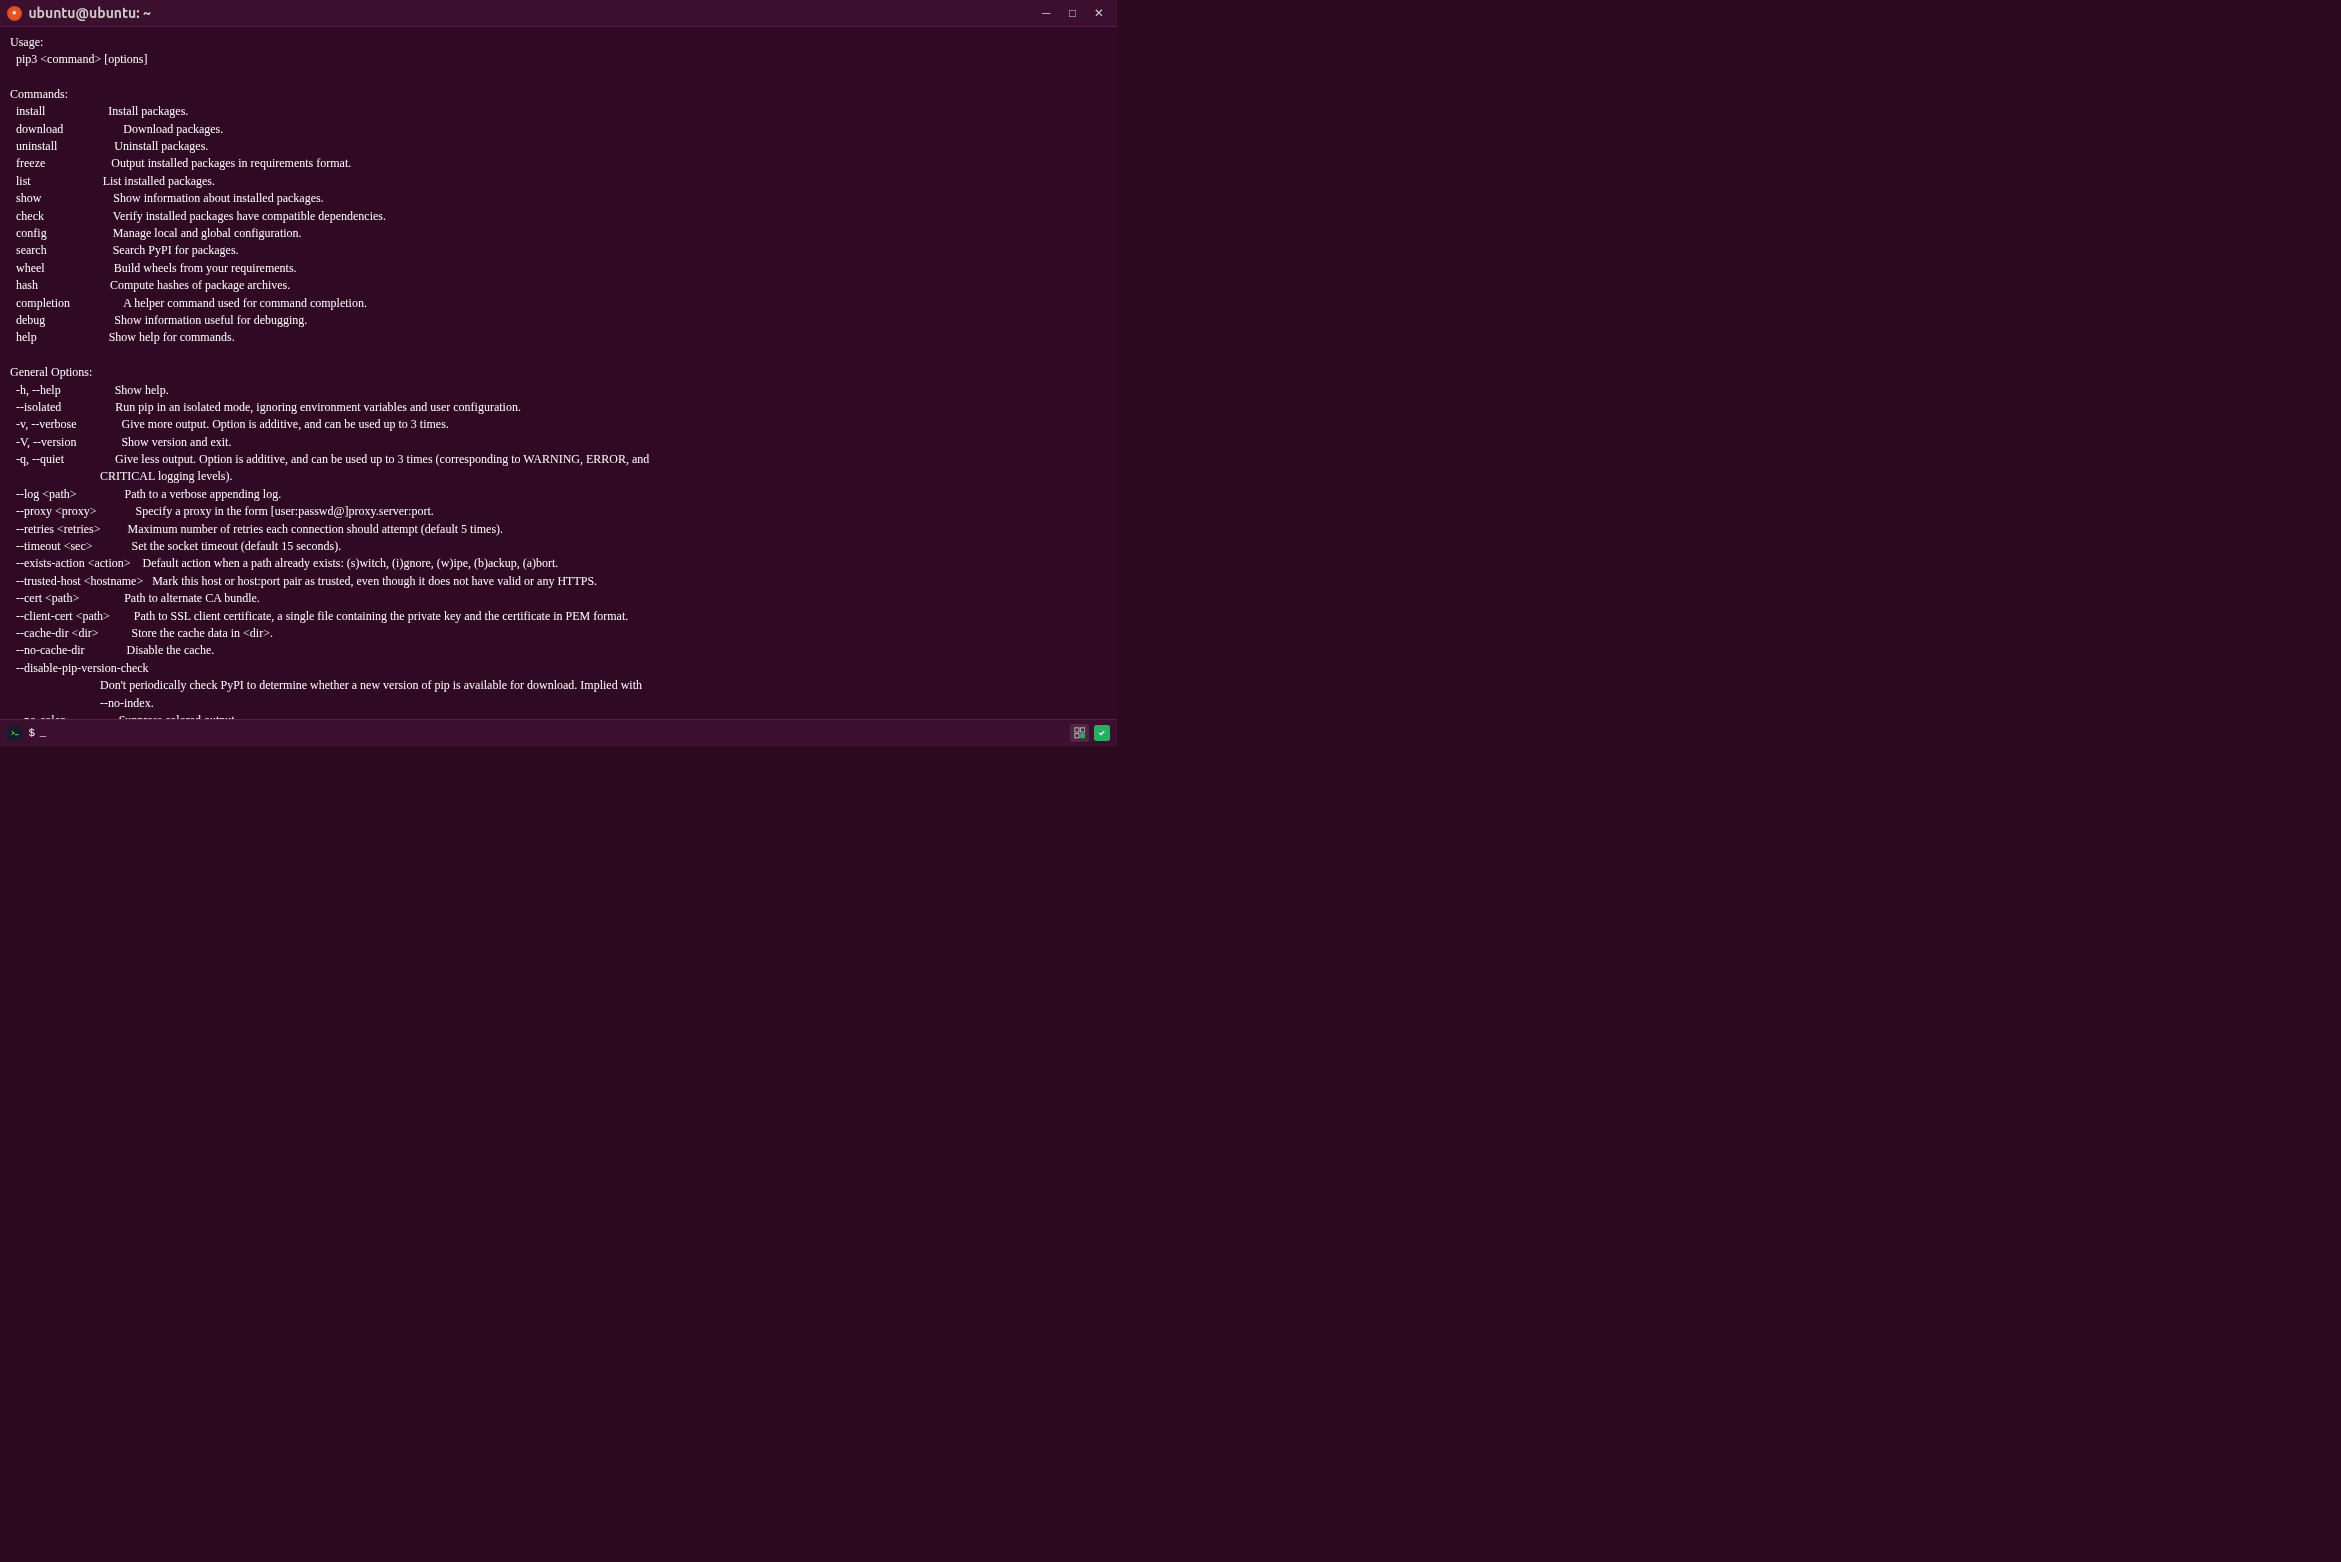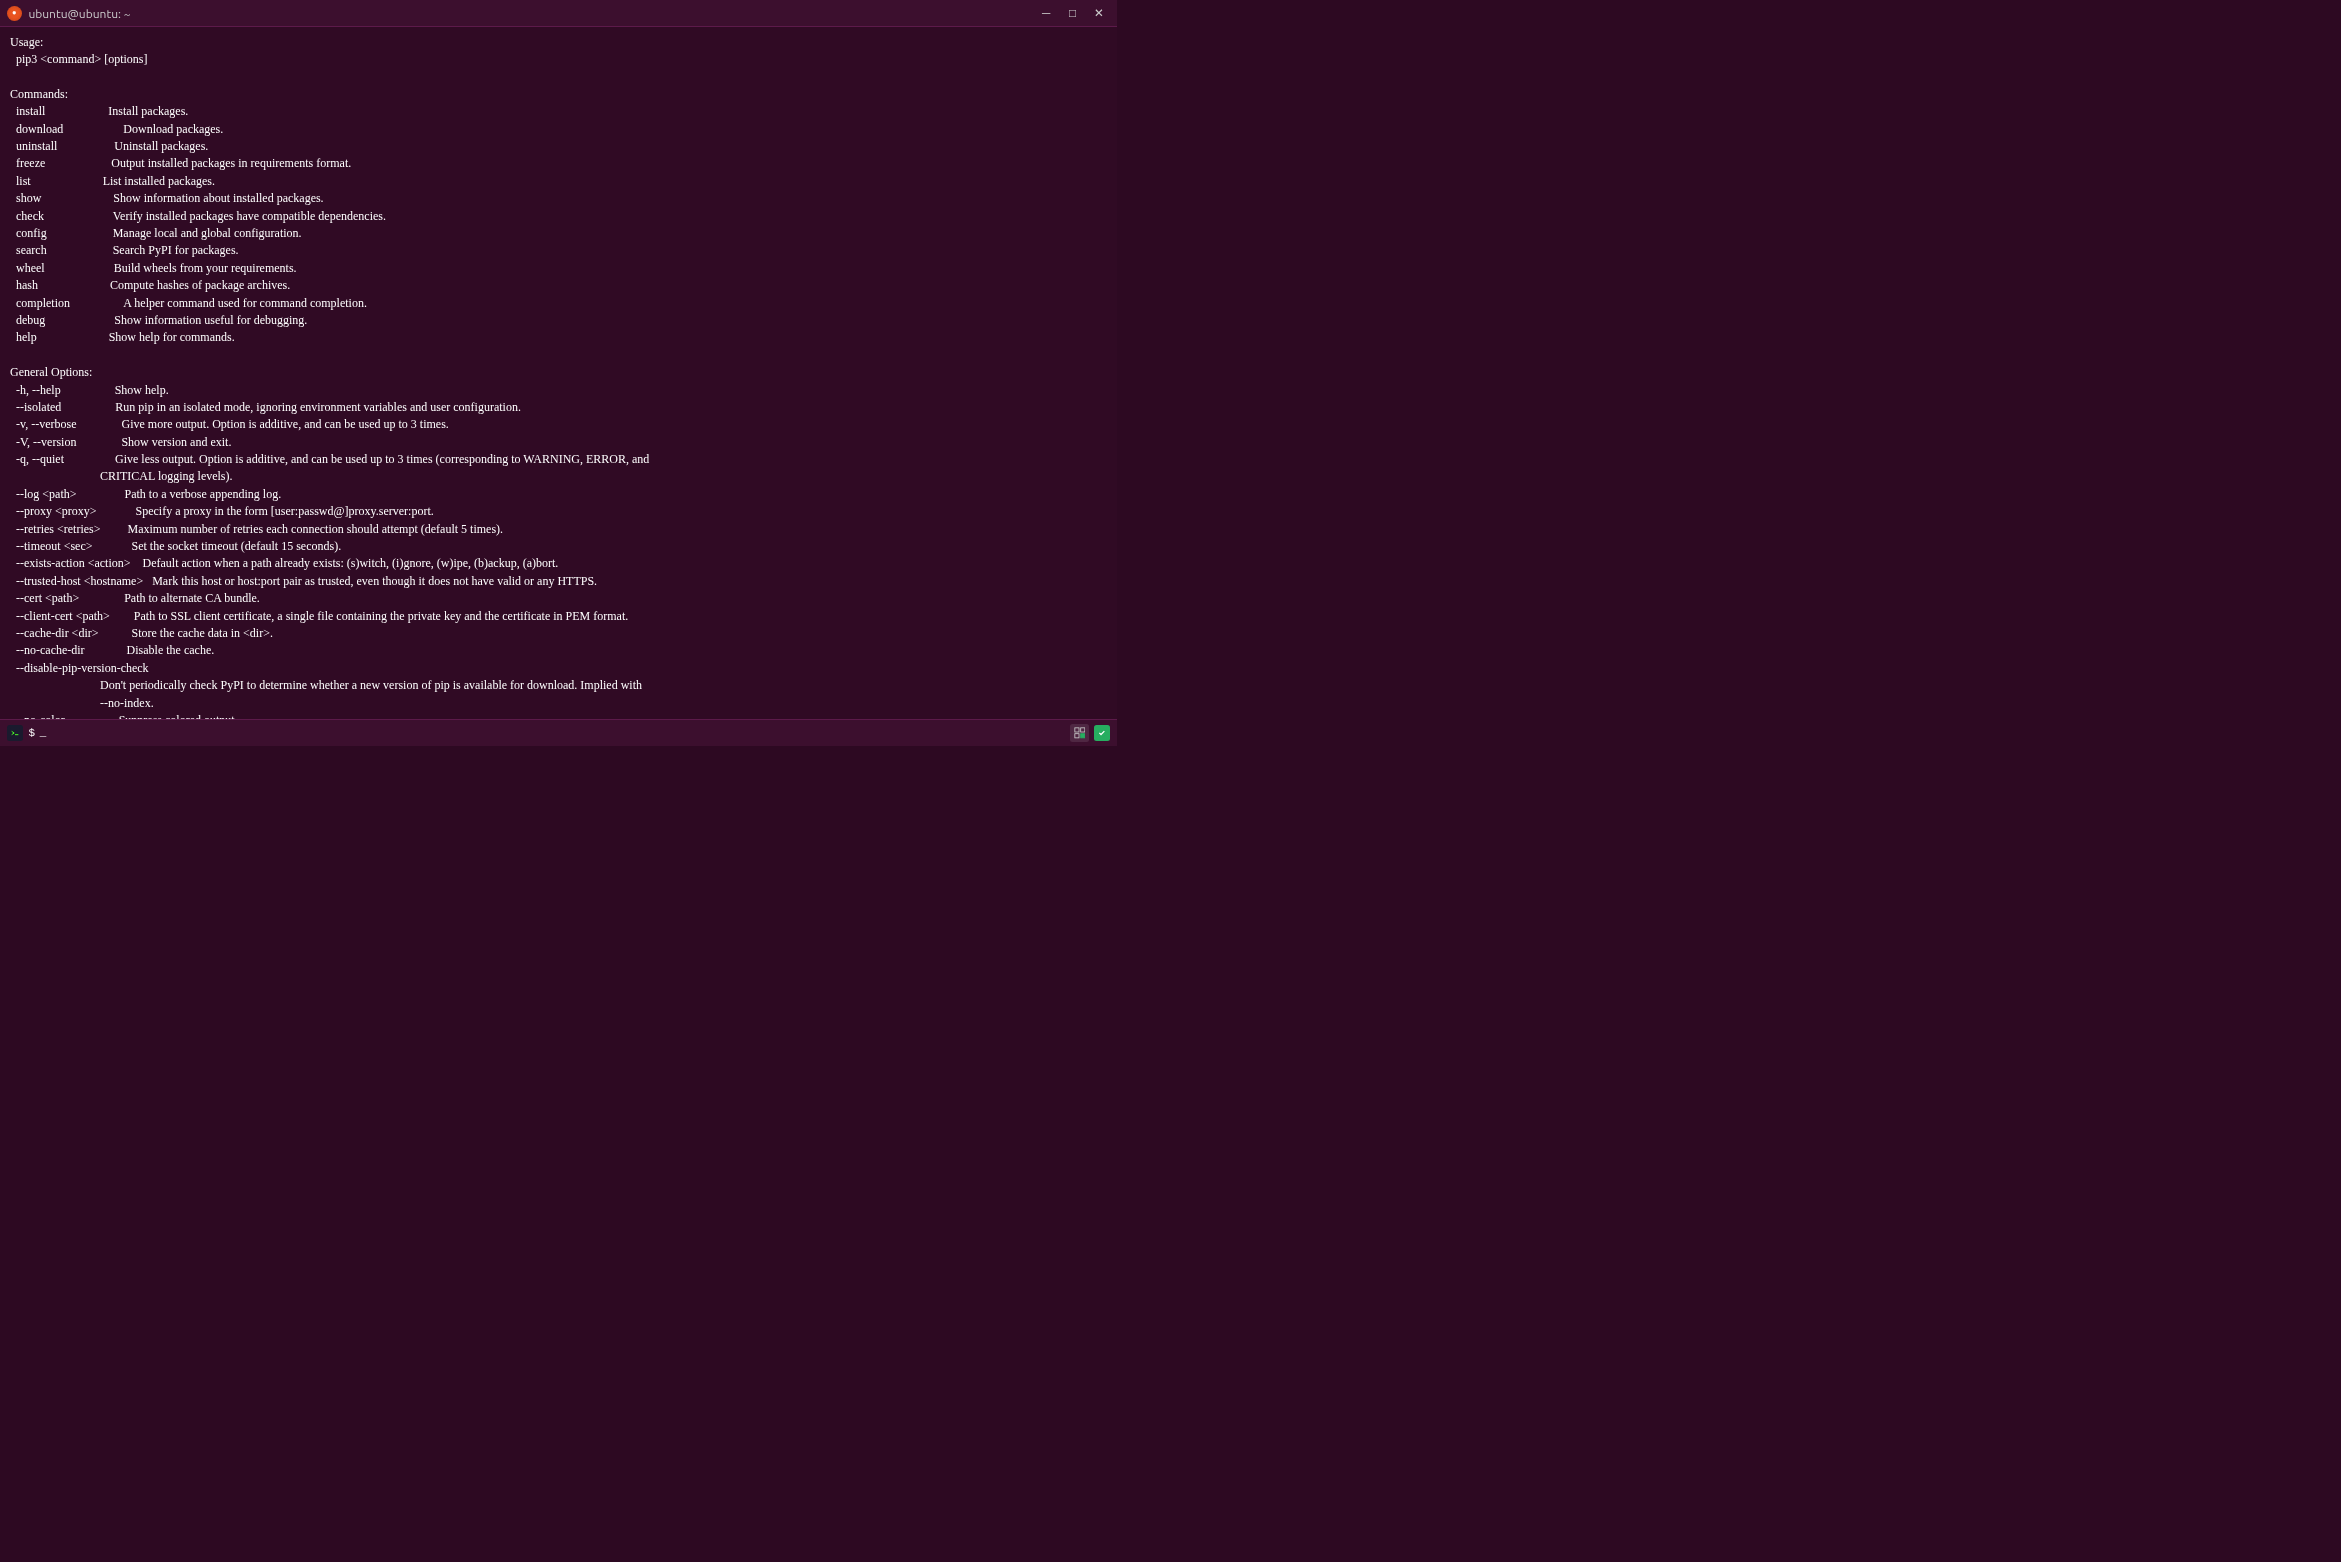--- a/index.html
+++ b/index.html
@@ -50,22 +50,23 @@
       border-radius: 50%;
       display: flex;
       align-items: center;
       justify-content: center;
       font-size: 8.3px;
       color: white;
     }
 
     .title-text {
       color: #cccccc;
-      font-size: 12px;
+      font-size: 14px;
       font-family: Ubuntu, sans-serif;
+      font-weight: bold;
     }
 
     .title-bar-controls {
       display: flex;
       gap: 3.3px;
     }
 
     .title-btn {
       width: 23px;
       height: 18.3px;

